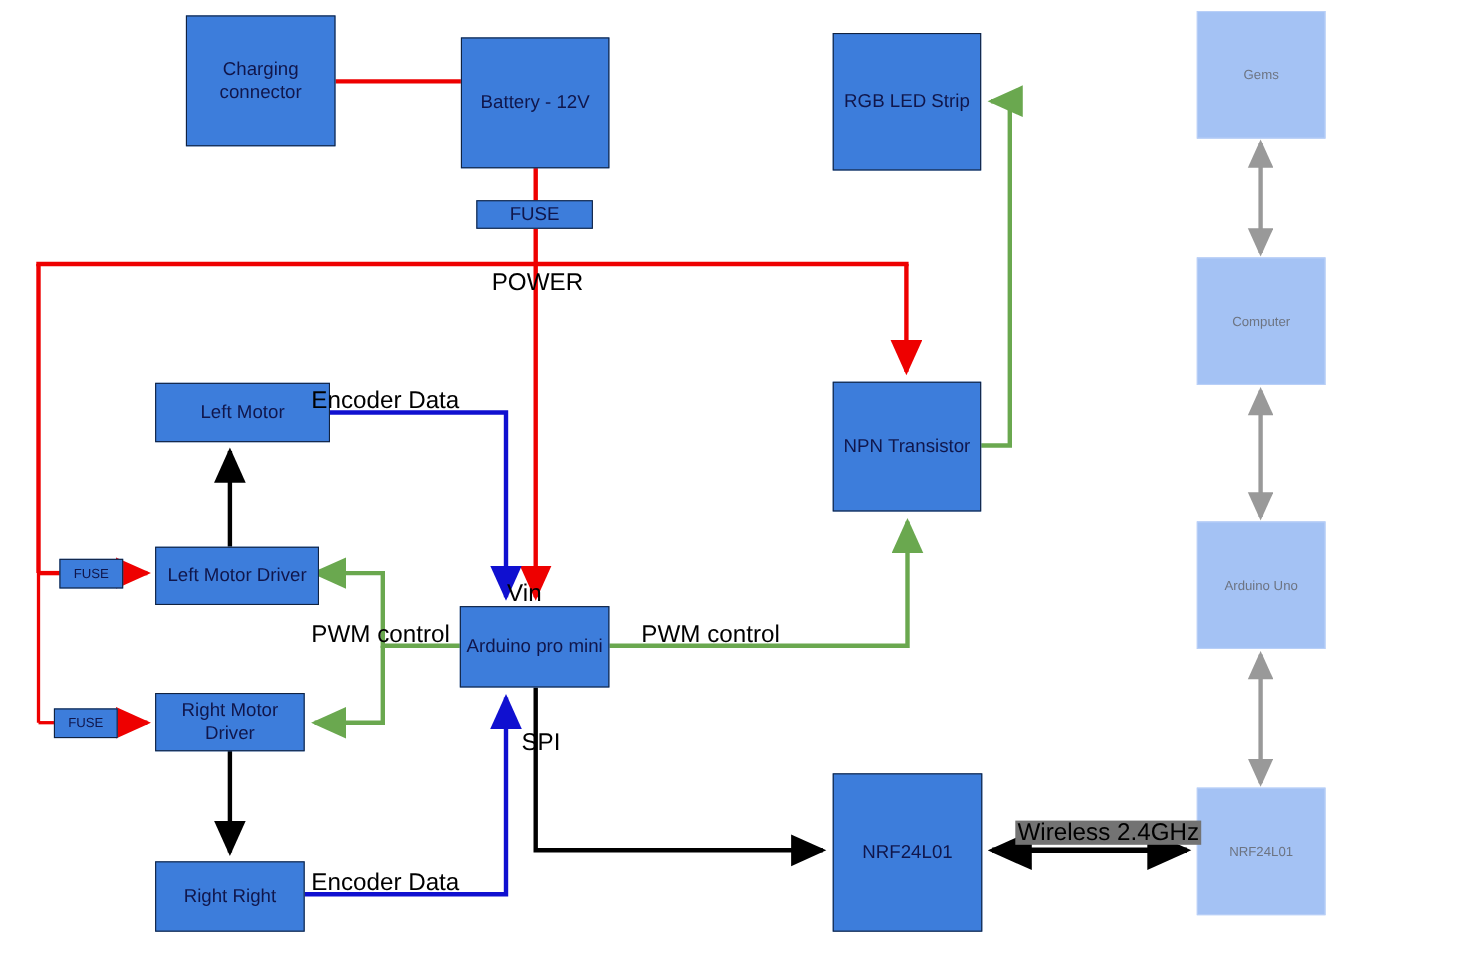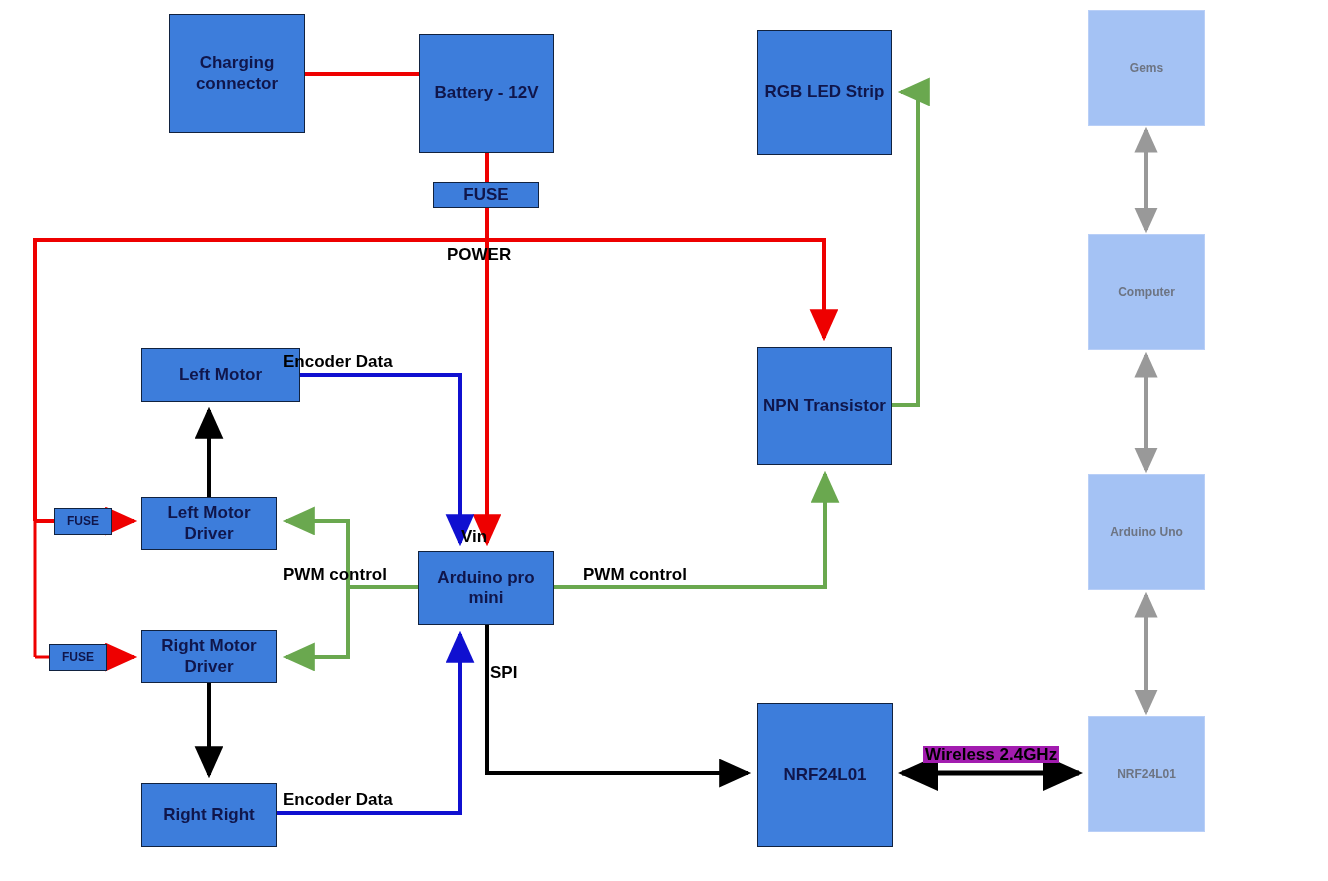--- a/index.html
+++ b/index.html
@@ -10,21 +10,20 @@
   }
   body {
     font-family: "Liberation Sans", sans-serif;
   }
   #canvas {
     position: relative;
     width: 1328px;
     height: 881px;
     background: #ffffff;
     overflow: hidden;
-    font-weight: bold;
   }
   svg.wires {
     position: absolute;
     left: 0;
     top: 0;
     width: 1328px;
     height: 881px;
     pointer-events: none;
   }
   .node {
@@ -50,29 +49,29 @@
   }
   .node.ghost {
     background: #a4c2f4;
     border: 1px solid #b9cff7;
     color: #6d7482;
     font-size: 12px;
     align-items: center;
   }
   .wire-label {
     position: absolute;
-    font-size: 17px;
+    font-size: 22px;
     color: #000000;
     background: transparent;
     white-space: nowrap;
     z-index: 4;
     line-height: 1;
   }
   .wire-label.on-white {
-    background: #a21caf;
+    background: #737373;
     padding: 0 2px;
   }
 </style>
 </head>
 <body>
 
 <div id="canvas">
 
   <svg class="wires" viewBox="0 0 1328 881">
     <defs>
@@ -203,21 +202,21 @@
   </div>
 
   <div class="node" style="left:757px; top:347px; width:135px; height:118px;">
     <span>NPN Transistor</span>
   </div>
 
   <div class="node" style="left:141px; top:348px; width:159px; height:54px;">
     <span>Left Motor</span>
   </div>
 
-  <div class="node" style="left:141px; top:497px; width:136px; height:53px;">
+  <div class="node" style="left:141px; top:497px; width:149px; height:53px;">
     <span>Left Motor Driver</span>
   </div>
 
   <div class="node" style="left:141px; top:630px; width:136px; height:53px;text-align:center;">
     <span>Right Motor Driver</span>
   </div>
 
   <div class="node" style="left:141px; top:783px; width:136px; height:64px;">
     <span>Right Right</span>
   </div>
@@ -271,21 +270,21 @@
   </div>
 
   <div class="wire-label" style="left:283px; top:566px;">
     <span>PWM control</span>
   </div>
 
   <div class="wire-label" style="left:583px; top:566px;">
     <span>PWM control</span>
   </div>
 
-  <div class="wire-label" style="left:490px; top:664px;">
+  <div class="wire-label" style="left:474px; top:664px;">
     <span>SPI</span>
   </div>
 
   <div class="wire-label on-white" style="left:923px; top:746px;">
     <span>Wireless 2.4GHz</span>
   </div>
 
 </div>
 
 </body></html>

